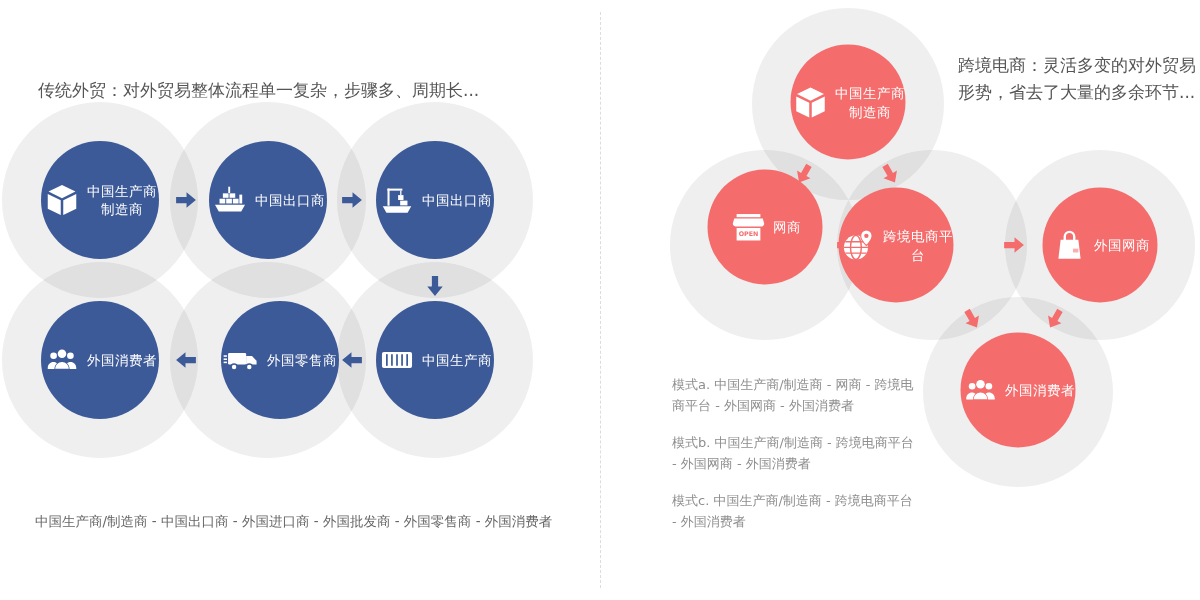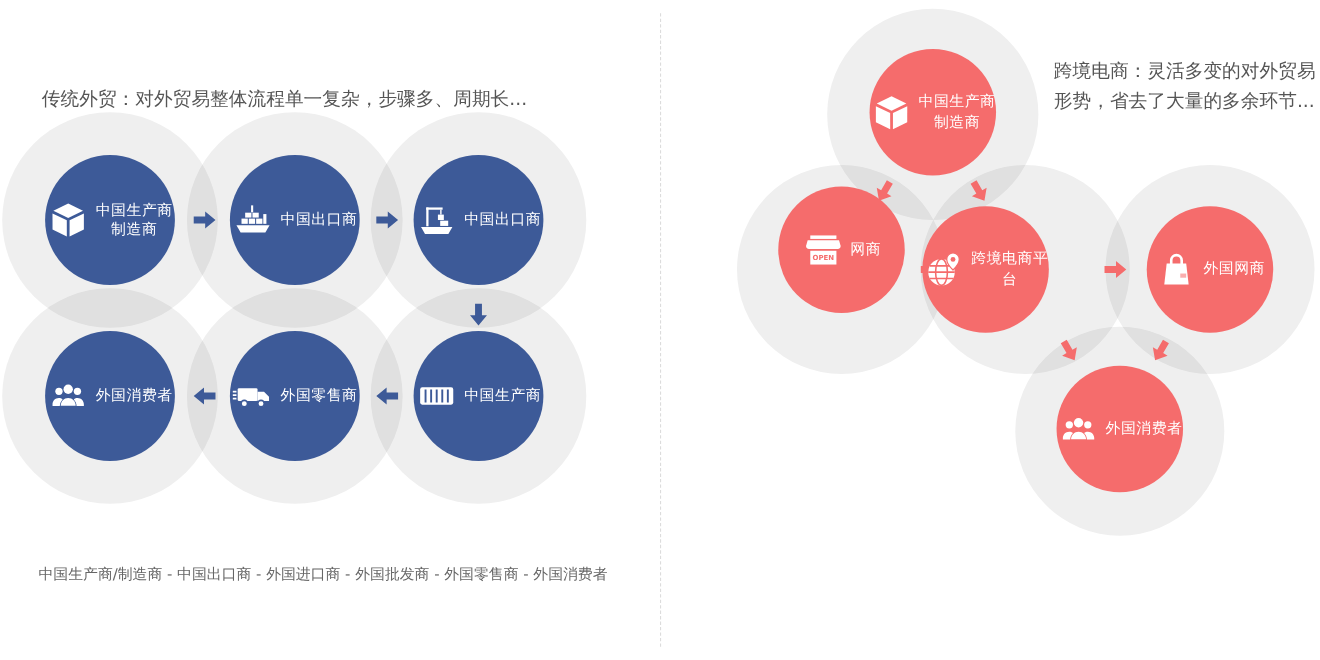--- a/index.html
+++ b/index.html
@@ -158,21 +158,21 @@
           <g stroke="var(--bg)" stroke-width="1.1">
             <line x1="5.6" y1="8.3" x2="5.6" y2="15.7"></line>
             <line x1="8.8" y1="8.3" x2="8.8" y2="15.7"></line>
             <line x1="12" y1="8.3" x2="12" y2="15.7"></line>
             <line x1="15.2" y1="8.3" x2="15.2" y2="15.7"></line>
             <line x1="18.4" y1="8.3" x2="18.4" y2="15.7"></line>
           </g>
         </svg></span>
     <span class="label">中国生产商</span>
   </div>
-  <div class="node blue" style="left:268px;top:360px;width:118px;height:118px">
+  <div class="node blue" style="left:280px;top:360px;width:118px;height:118px">
     <span class="icon"><svg viewBox="0 0 24 24" fill="#fff">
           <rect x="3.2" y="7.5" width="11.4" height="7.4" rx="0.8"></rect>
           <path d="M14.6 9.5h3.7l2.9 3v2.4h-6.6z"></path>
           <circle cx="7" cy="16.4" r="1.9" stroke="var(--bg)" stroke-width="1"></circle>
           <circle cx="16.6" cy="16.4" r="1.9" stroke="var(--bg)" stroke-width="1"></circle>
           <rect x="0.4" y="9" width="2.1" height="1"></rect>
           <rect x="0.4" y="11" width="2.1" height="1"></rect>
           <rect x="0.4" y="13" width="2.1" height="1"></rect>
         </svg></span>
     <span class="label">外国零售商</span>
@@ -237,14 +237,19 @@
           <circle cx="17.3" cy="9.3" r="2.1"></circle>
           <path d="M21 16.9c0-2.1-1.6-3.7-3.6-3.7-.8 0-1.6.3-2.2.8 1 1 1.6 2.4 1.6 3.7H21z"></path>
           <circle cx="12" cy="8.1" r="2.7"></circle>
           <path d="M7.7 17.6c0-2.5 1.9-4.4 4.3-4.4s4.3 1.9 4.3 4.4z"></path>
         </svg></span>
     <span class="label">外国消费者</span>
   </div>
 
   <div class="flow-summary">中国生产商/制造商 - 中国出口商 - 外国进口商 - 外国批发商 - 外国零售商 - 外国消费者</div>
 
+  <div class="modes">
+    <p>模式a. 中国生产商/制造商 - 网商 - 跨境电商平台 - 外国网商 - 外国消费者</p>
+    <p>模式b. 中国生产商/制造商 - 跨境电商平台 - 外国网商 - 外国消费者</p>
+    <p>模式c. 中国生产商/制造商 - 跨境电商平台 - 外国消费者</p>
+  </div>
 
 </div>
 
 </body></html>

